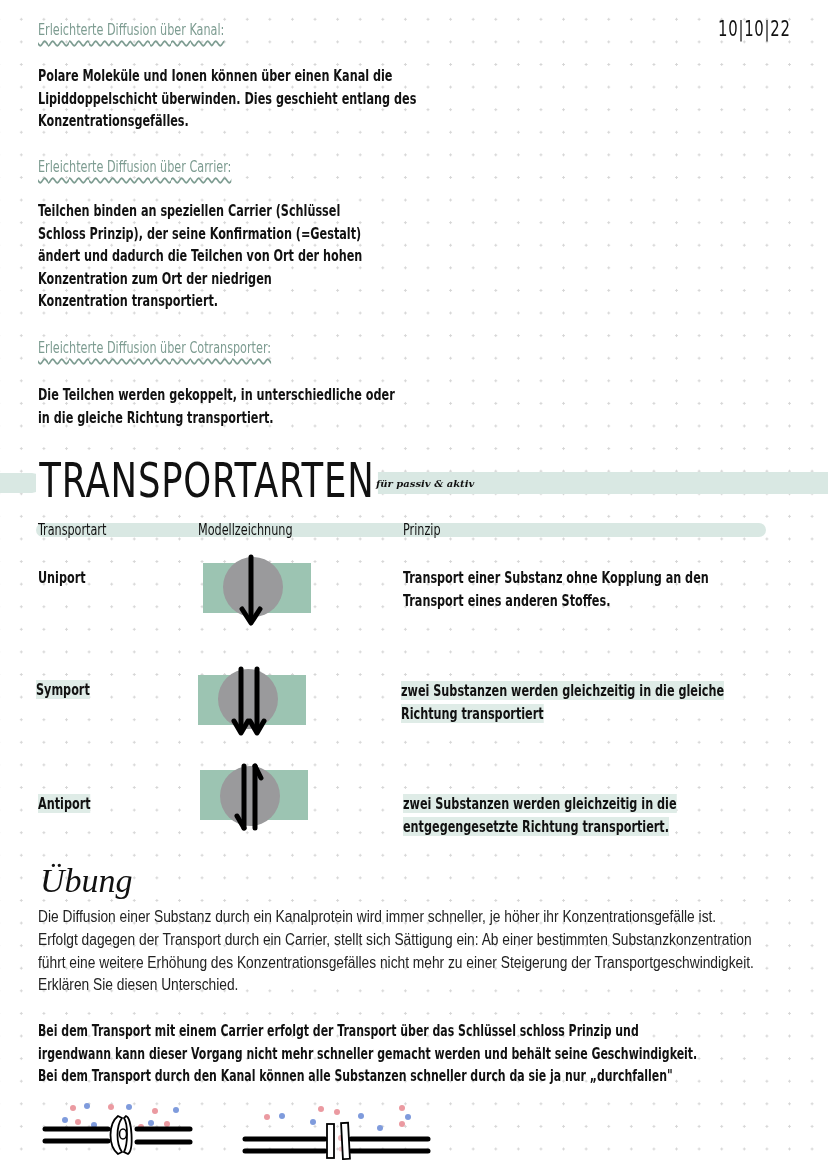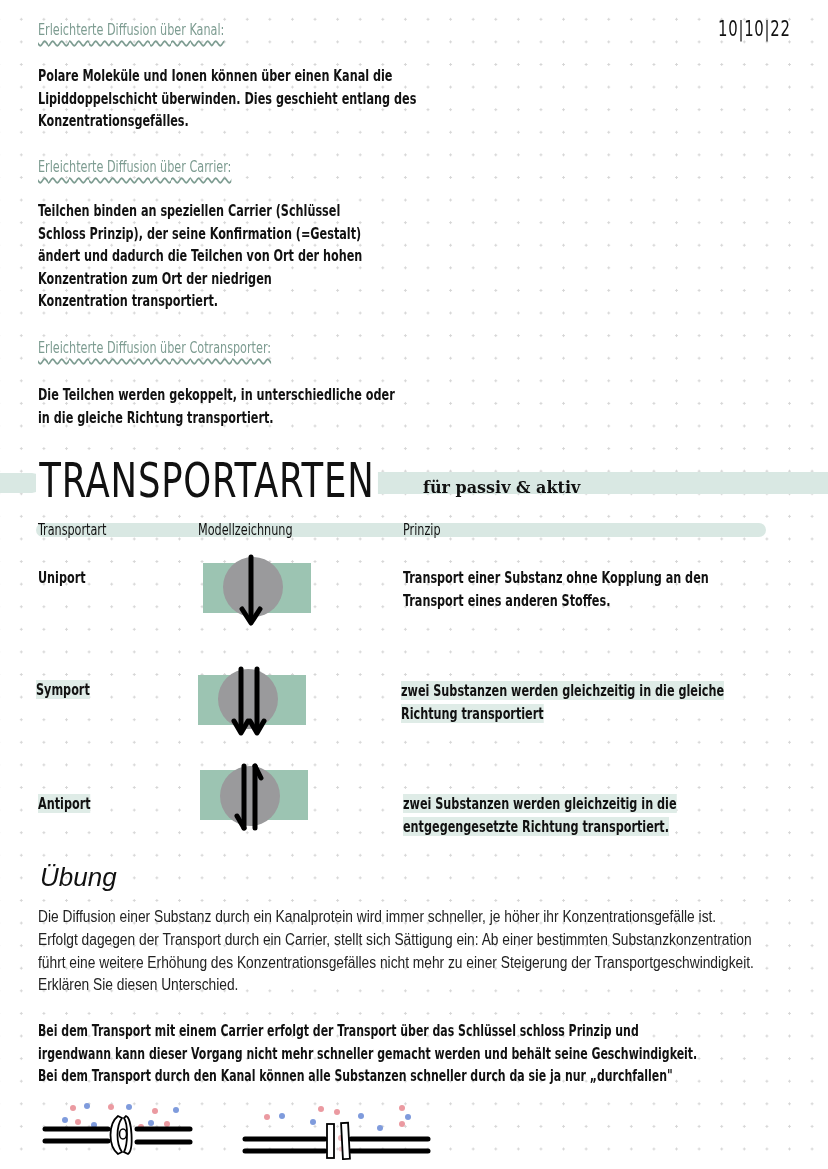--- a/index.html
+++ b/index.html
@@ -47,24 +47,24 @@
       font-weight: normal;
       letter-spacing: 1px;
       transform: scaleX(0.82);
       transform-origin: left top;
       white-space: nowrap;
       background: #fff;
       padding: 0 4px;
     }
     .subtitle {
       font-family: "DejaVu Serif", serif;
-      font-weight: bold;
-      font-size: 16px;
-      white-space: nowrap;
-      margin-left: 47px;
+      font-style: italic;
+      font-weight: bold;
+      font-size: 10px;
+      white-space: nowrap;
     }
     .col-head {
       font-size: 16px;
       transform: scaleX(0.78);
       transform-origin: left top;
       white-space: nowrap;
     }
     .row-label {
       font-size: 16px;
       font-weight: bold;
@@ -75,23 +75,23 @@
     .row-desc {
       font-size: 16px;
       font-weight: bold;
       line-height: 22.5px;
       white-space: pre-line;
       transform: scaleX(0.78);
       transform-origin: left top;
     }
     .hl { background: #dfece7; }
     .task-title {
-      font-family: Liberation Sans, sans-serif;
+      font-family: Liberation Serif, serif;
       font-style: italic;
-      font-size: 26px;
+      font-size: 34px;
       font-weight: normal;
     }
     .task-text {
       font-family: "Liberation Sans", sans-serif;
       font-size: 16px;
       line-height: 22.8px;
       white-space: pre-line;
       color: #222;
       transform: scaleX(0.86);
       transform-origin: left top;

